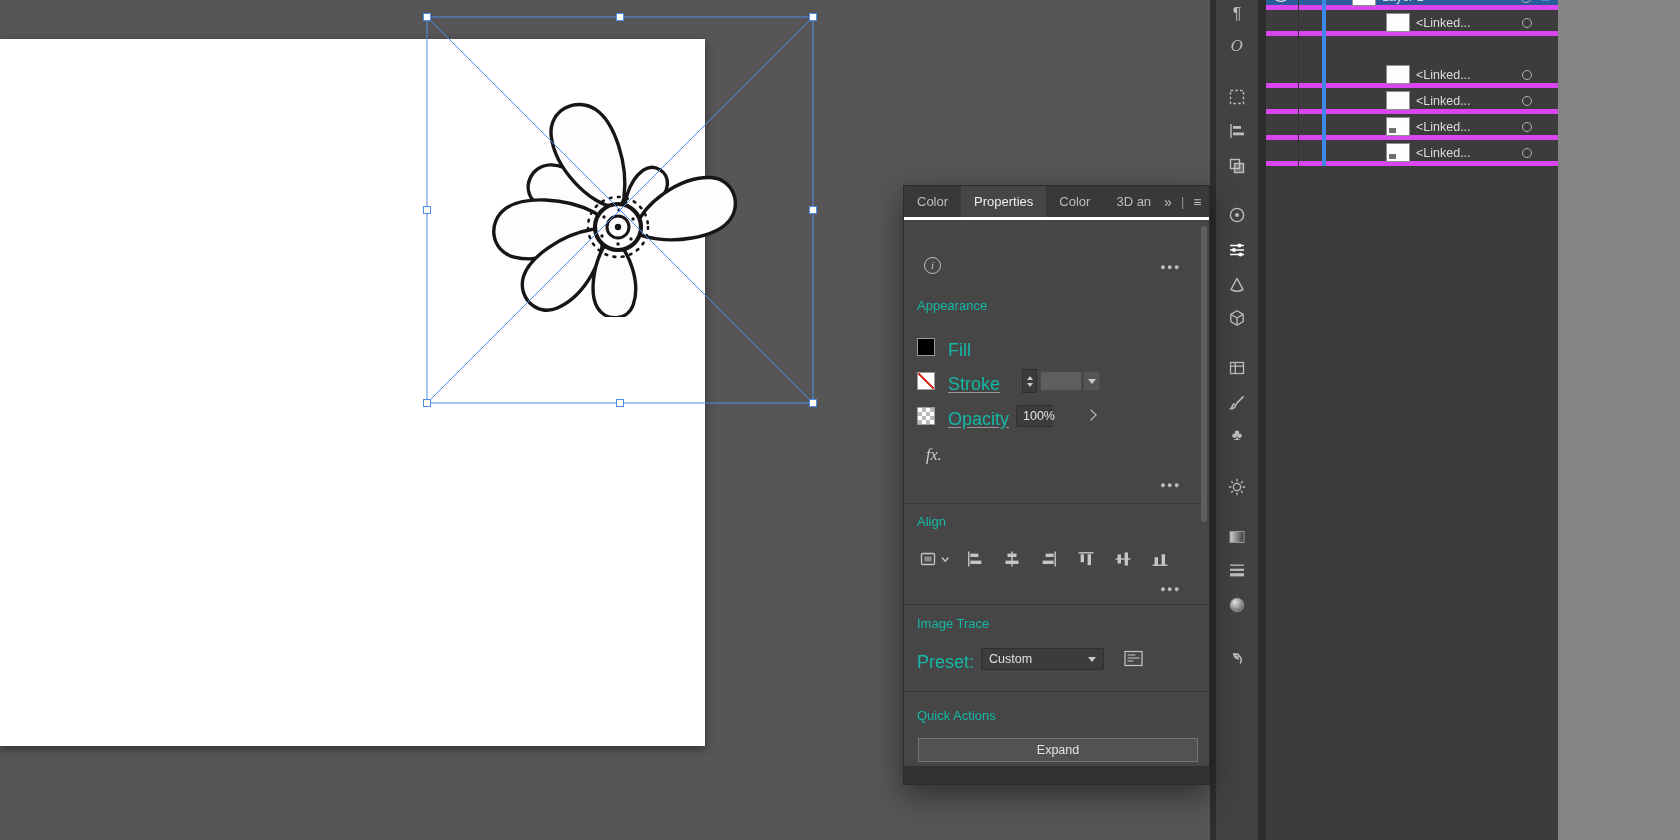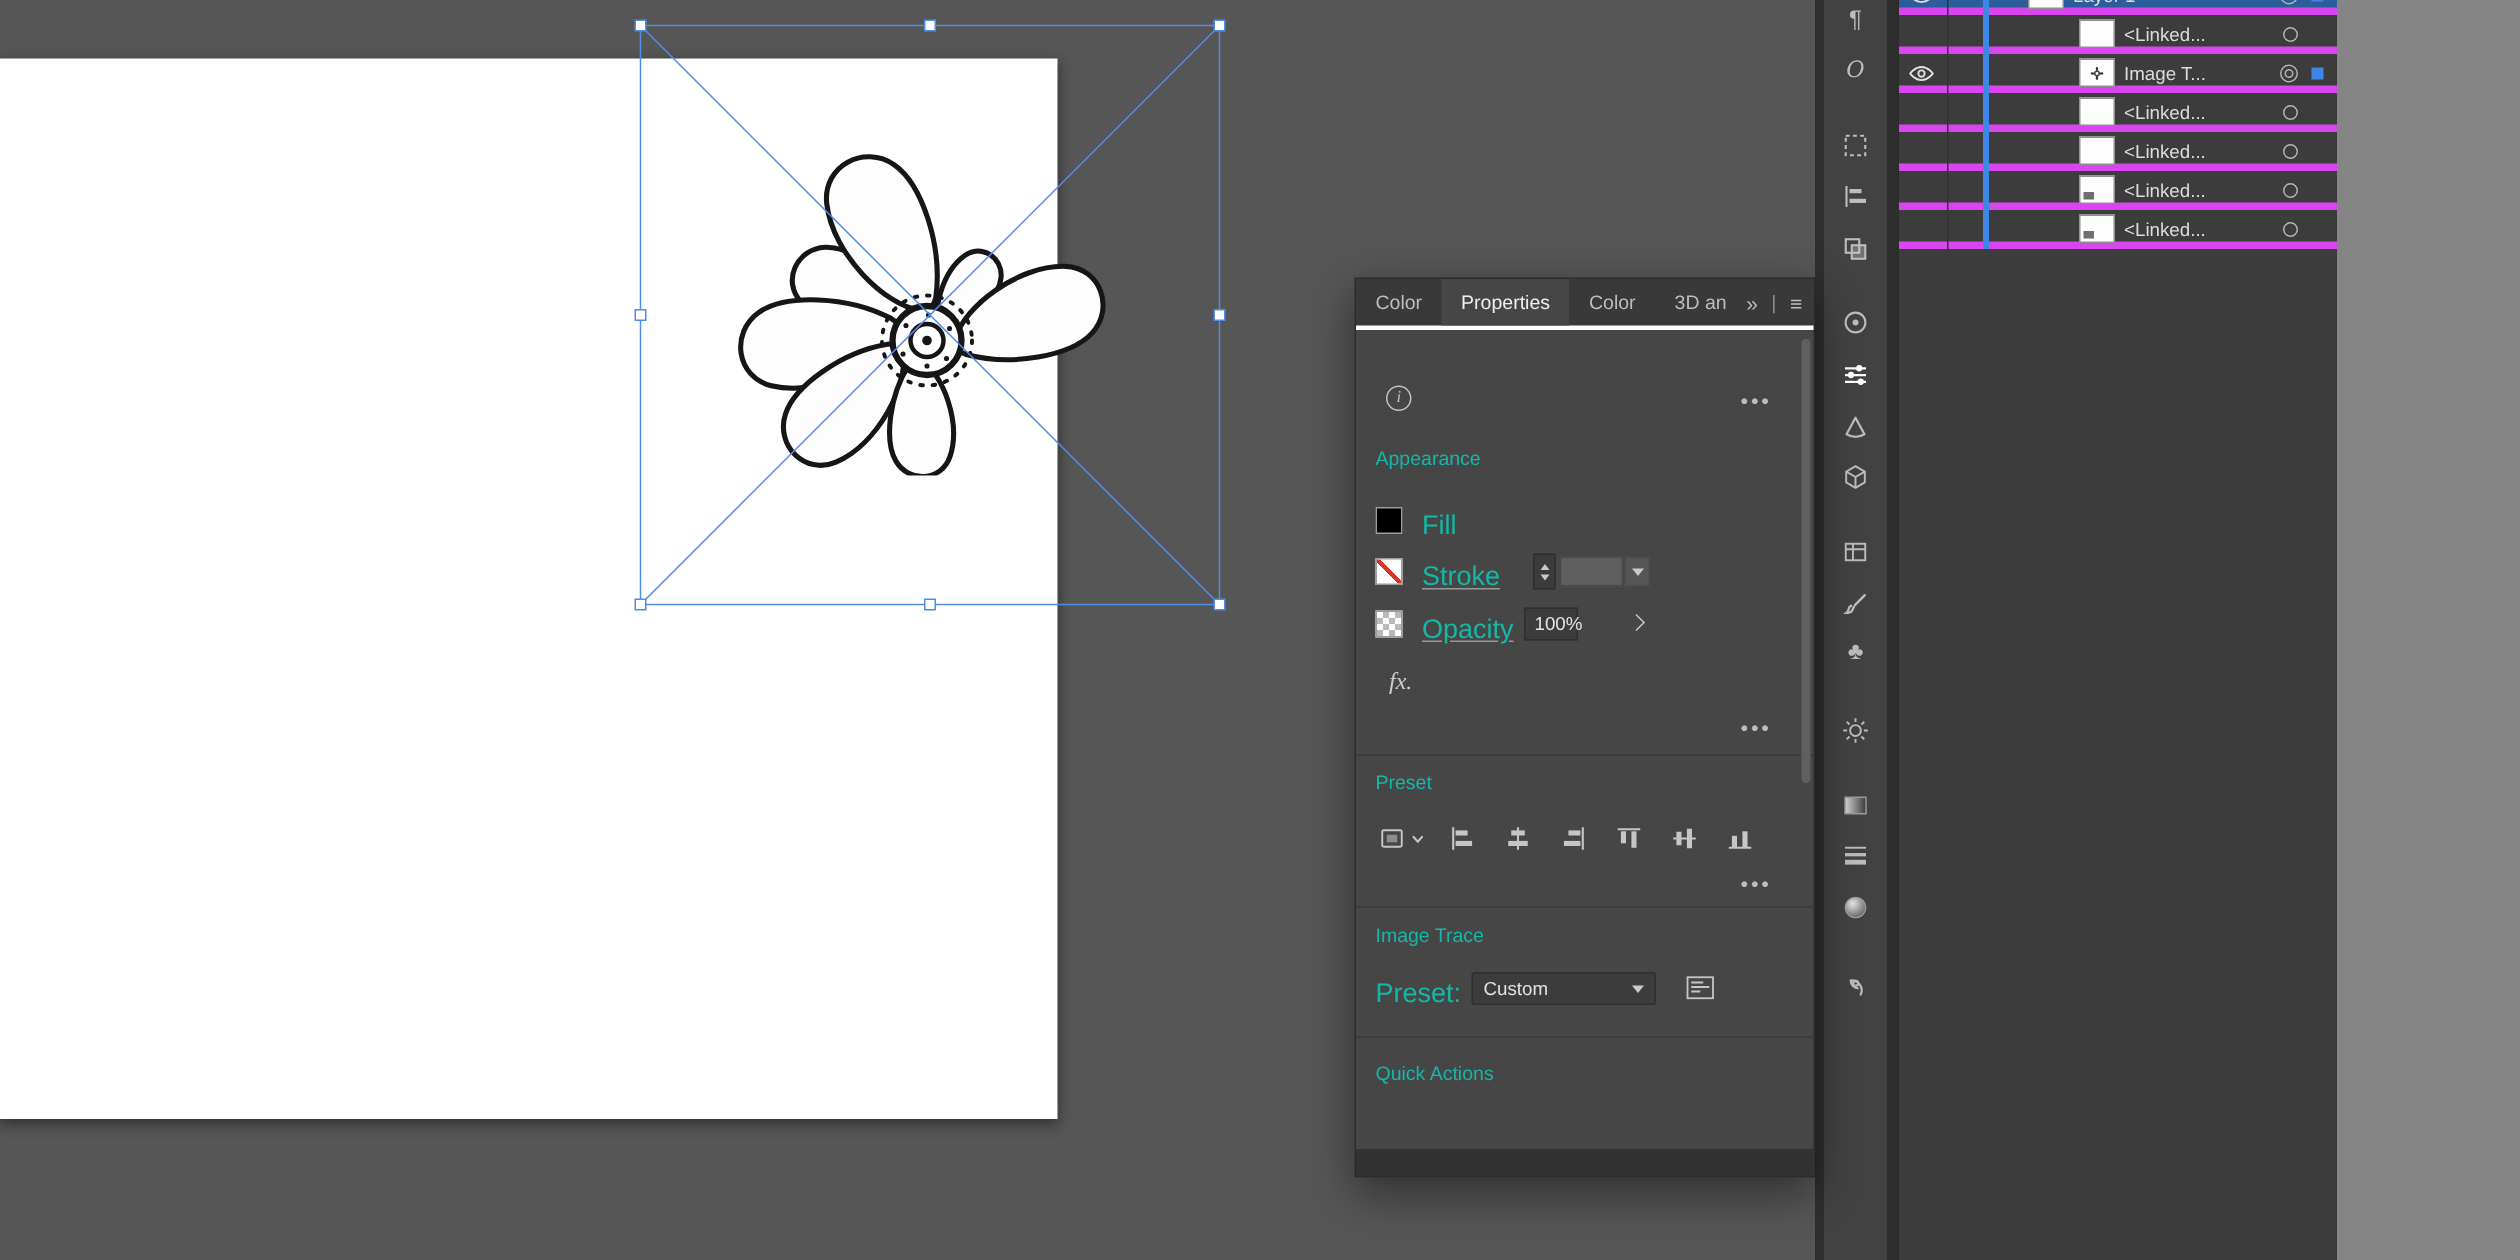--- a/index.html
+++ b/index.html
@@ -179,21 +179,21 @@
 
       <span class="swatch sw-op" data-name="opacity-swatch"></span>
       <span class="lab link l-op" data-name="opacity-label">Opacity</span>
       <span class="field f-op" data-name="opacity-field">100%</span>
       <span class="chev" data-name="opacity-options-chevron"></span>
 
       <span class="fx" data-name="fx-button">fx.</span>
       <span class="more m2" data-name="more-options-icon">●●●</span>
 
       <div class="divider d1" data-name="section-divider"></div>
-      <div class="sec-title t-align" data-name="align-section-title">Preset</div>
+      <div class="sec-title t-align" data-name="align-section-title">Align</div>
       <div class="align-row" data-name="align-buttons-row">
           <div class="aicon wide" data-name="align-to-selection-dropdown">
             <svg viewBox="0 0 34 20">
               <rect x="3.5" y="4.5" width="13" height="11" rx="1" fill="none" stroke="currentColor" stroke-width="1.3"></rect>
               <rect x="6.5" y="7.5" width="7" height="5" fill="currentColor" opacity=".55"></rect>
               <path d="M24 8.5l3.2 3.6 3.2-3.6" fill="none" stroke="currentColor" stroke-width="1.4"></path>
             </svg>
           </div>
           <div class="aicon" data-name="align-left-icon">
             <svg viewBox="0 0 20 20">
@@ -249,20 +249,21 @@
       </div>
       <span class="itpanel" data-name="image-trace-panel-icon">
         <svg viewBox="0 0 19 17">
             <rect x="1" y="1.5" width="17" height="14" fill="none" stroke="currentColor" stroke-width="1.2"></rect>
             <path d="M3.5 5h8M3.5 8h12M3.5 11h6" stroke="currentColor" stroke-width="1.2" fill="none"></path>
           </svg>
       </span>
 
       <div class="divider d3" data-name="section-divider"></div>
       <div class="sec-title t-qa" data-name="quick-actions-section-title">Quick Actions</div>
+      <button class="expand" data-name="expand-button">Expand</button>
 
       <div class="pfooter" data-name="panel-footer"></div>
       <div class="pscrollbar" data-name="panel-scrollbar"></div>
     </div>
   </section>
 
   <div class="strip" data-name="panel-dock-strip">
       <div class="sicon glyph" data-name="paragraph-icon" style="top: 3px;">¶</div>
       <div class="sicon glyph" data-name="opentype-icon" style="top: 35px;">O</div>
       <div class="sicon" data-name="transform-icon" style="top: 86px;">
@@ -387,39 +388,20 @@
           <span class="llabel" data-name="layer-name">Layer 1</span>
           <span class="ltarget dbl" data-name="layer-target-icon"></span>
           <span class="lchip" data-name="selection-color-chip"></span>
         </div>
         <div class="lrow" data-name="layer-row" style="top: 10px;">
           <span class="eyecell" data-name="visibility-toggle"></span>
           <span class="lthumb child" data-name="layer-thumbnail"></span>
           <span class="llabel child" data-name="layer-name">&lt;Linked...</span>
           <span class="ltarget" data-name="layer-target-icon"></span>
         </div>
-        <div class="lrow" data-name="layer-row" style="top: 36px;">
-          <span class="eyecell" data-name="visibility-eye-icon">
-            <svg viewBox="0 0 18 12">
-              <path d="M1.5 6S4.3 1.6 9 1.6 16.5 6 16.5 6 13.7 10.4 9 10.4 1.5 6 1.5 6Z" fill="none" stroke="#dedede" stroke-width="1.3"></path>
-              <circle cx="9" cy="6" r="2.1" fill="none" stroke="#dedede" stroke-width="1.3"></circle>
-            </svg>
-          </span>
-          <span class="lthumb child" data-name="layer-thumbnail">
-            <svg viewBox="0 0 18 14">
-              <g transform="translate(9,7)" fill="none" stroke="#3a3a3a" stroke-width="1">
-                <circle r="1.8"></circle>
-                <path d="M0-1.8C-1.6-5.4 1.6-5.4 0-1.8ZM0 1.8C-1.6 5.4 1.6 5.4 0 1.8ZM-1.8 0C-5.4-1.6-5.4 1.6-1.8 0ZM1.8 0C5.4-1.6 5.4 1.6 1.8 0Z"></path>
-              </g>
-            </svg>
-          </span>
-          <span class="llabel child" data-name="layer-name">Image T...</span>
-          <span class="ltarget dbl" data-name="layer-target-icon"></span>
-          <span class="lchip" data-name="selection-color-chip"></span>
-        </div>
         <div class="lrow" data-name="layer-row" style="top: 62px;">
           <span class="eyecell" data-name="visibility-toggle"></span>
           <span class="lthumb child" data-name="layer-thumbnail"></span>
           <span class="llabel child" data-name="layer-name">&lt;Linked...</span>
           <span class="ltarget" data-name="layer-target-icon"></span>
         </div>
         <div class="lrow" data-name="layer-row" style="top: 88px;">
           <span class="eyecell" data-name="visibility-toggle"></span>
           <span class="lthumb child" data-name="layer-thumbnail"></span>
           <span class="llabel child" data-name="layer-name">&lt;Linked...</span>

